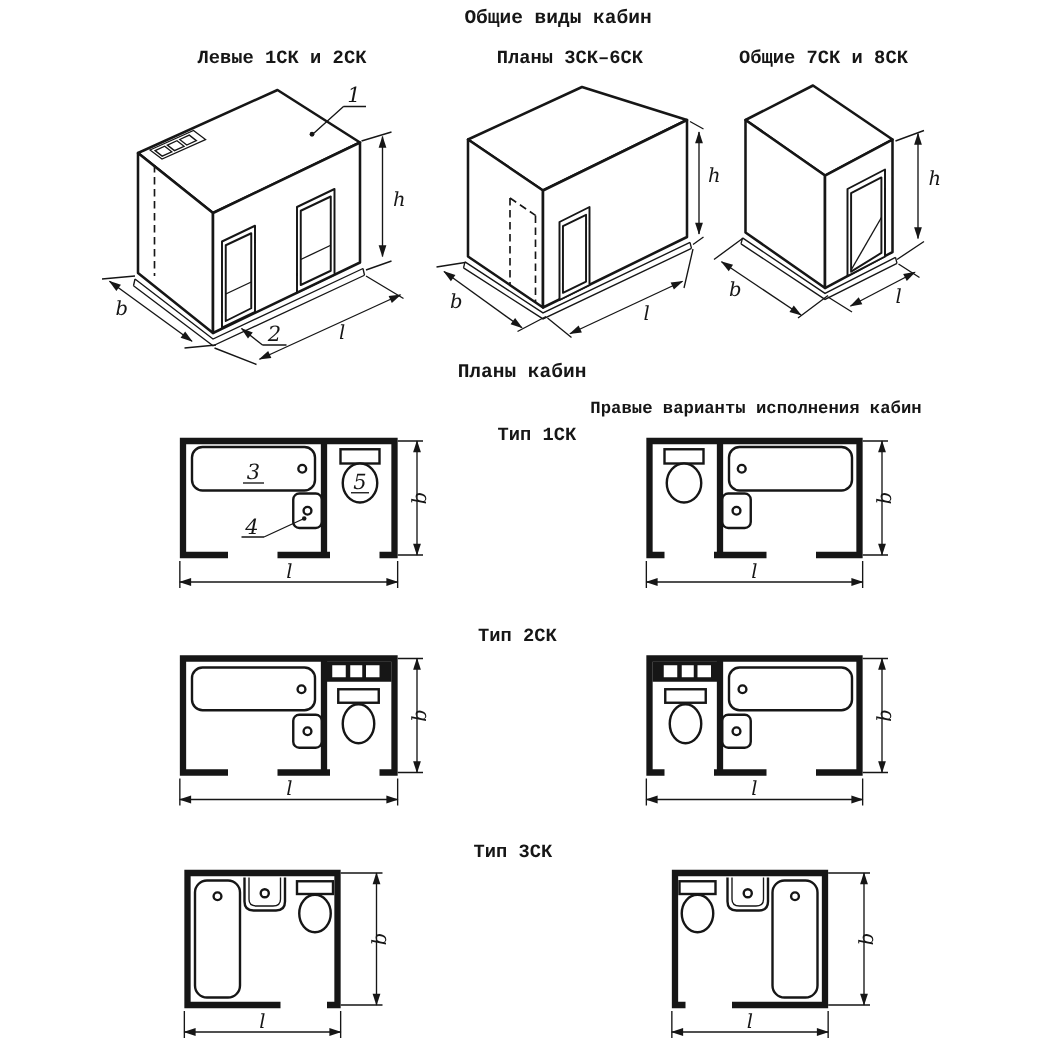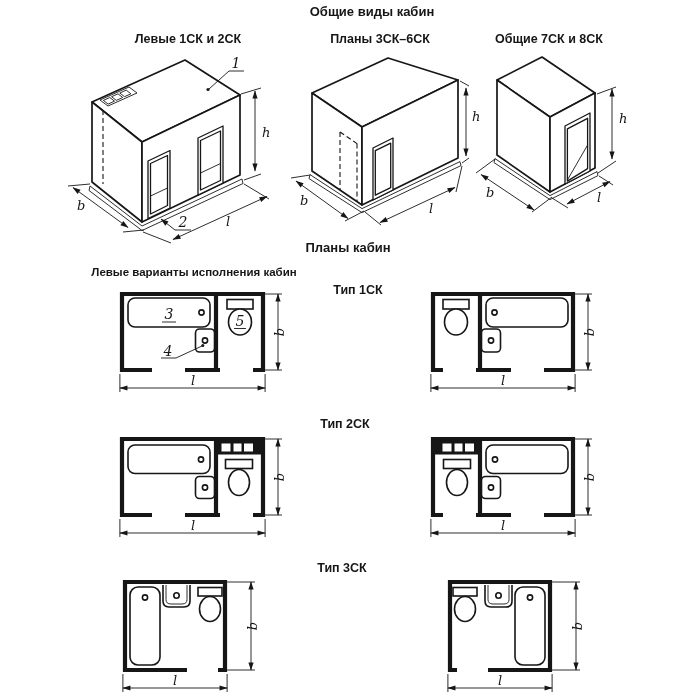--- a/index.html
+++ b/index.html
@@ -1,19 +1,19 @@
 <!DOCTYPE html>
 <html><head>
 <meta charset="utf-8">
 <style>
   html,body{margin:0;padding:0;background:#fff;}
   #canvas{position:relative;width:700px;height:700px;background:#fff;overflow:hidden;
           font-family:"Liberation Sans",sans-serif;color:#161616;}
   .cap{position:absolute;transform:translateX(-50%);white-space:nowrap;
-       font-weight:bold;font-size:12.5px;color:#161616;}
+       font-weight:bold;font-size:12.5px;color:#161616;font-family:Liberation Mono, monospace;}
   .cap.big{font-size:13px;}
   .cap.small{font-size:11.5px;}
   svg{position:absolute;overflow:visible;}
   .face{stroke:#161616;fill:#ffffff;stroke-width:1.7;stroke-linejoin:round;}
   .door{stroke:#161616;fill:#ffffff;stroke-width:1.3;stroke-linejoin:round;}
   .thin{stroke:#161616;fill:none;stroke-width:0.9;}
   .dash{stroke:#161616;fill:none;stroke-width:1.1;stroke-dasharray:5 3;}
   .furn{stroke:#161616;fill:#ffffff;stroke-width:1.6;}
   .wall{stroke:#161616;fill:none;stroke-width:4.2;}
   .dimtxt{font:italic 13px "DejaVu Serif",serif;fill:#161616;}
@@ -22,21 +22,21 @@
 </head>
 <body>
 
 <div id="canvas">
 
   <div class="cap big" style="left:372px;top:4px">Общие виды кабин</div>
   <div class="cap" style="left:188px;top:32px">Левые 1СК и 2СК</div>
   <div class="cap" style="left:380px;top:32px">Планы 3СК–6СК</div>
   <div class="cap" style="left:549px;top:32px">Общие 7СК и 8СК</div>
   <div class="cap big" style="left:348px;top:240px">Планы кабин</div>
-  <div class="cap small" style="left:194px;top:266px">Левые варианты исполнения кабин</div>
+  <div class="cap small" style="left:504px;top:266px">Правые варианты исполнения кабин</div>
   <div class="cap" style="left:358px;top:283px">Тип 1СК</div>
   <div class="cap" style="left:345px;top:417px">Тип 2СК</div>
   <div class="cap" style="left:342px;top:561px">Тип 3СК</div>
 
   <svg style="left:60px;top:50px" width="220" height="205" viewBox="0 0 220 205">
     <defs>
         <marker id="ar1" viewBox="0 0 10 10" refX="9.3" refY="5" markerWidth="11" markerHeight="9" orient="auto-start-reverse">
           <path d="M0,1.8 L10,5 L0,8.2 Z" fill="#161616"></path>
         </marker>
       </defs>

